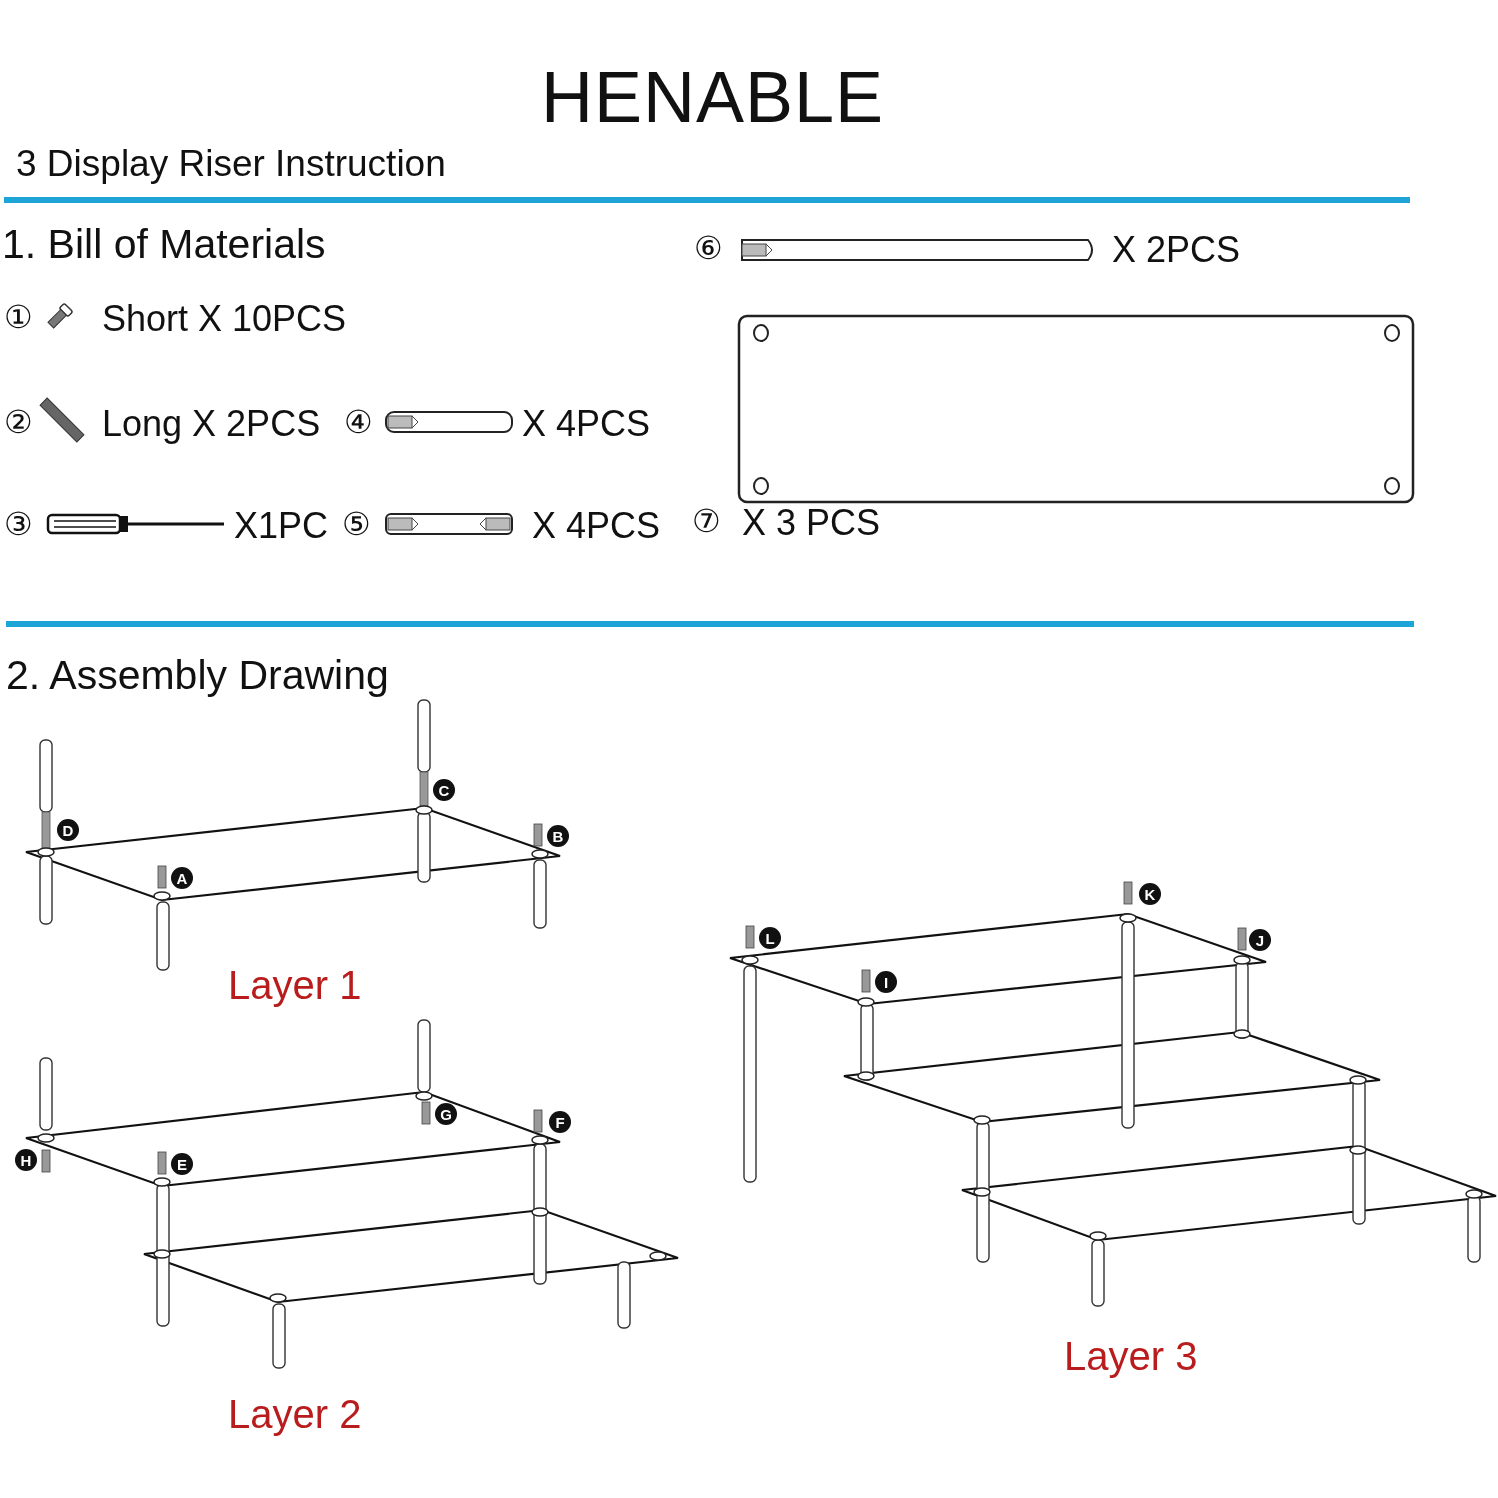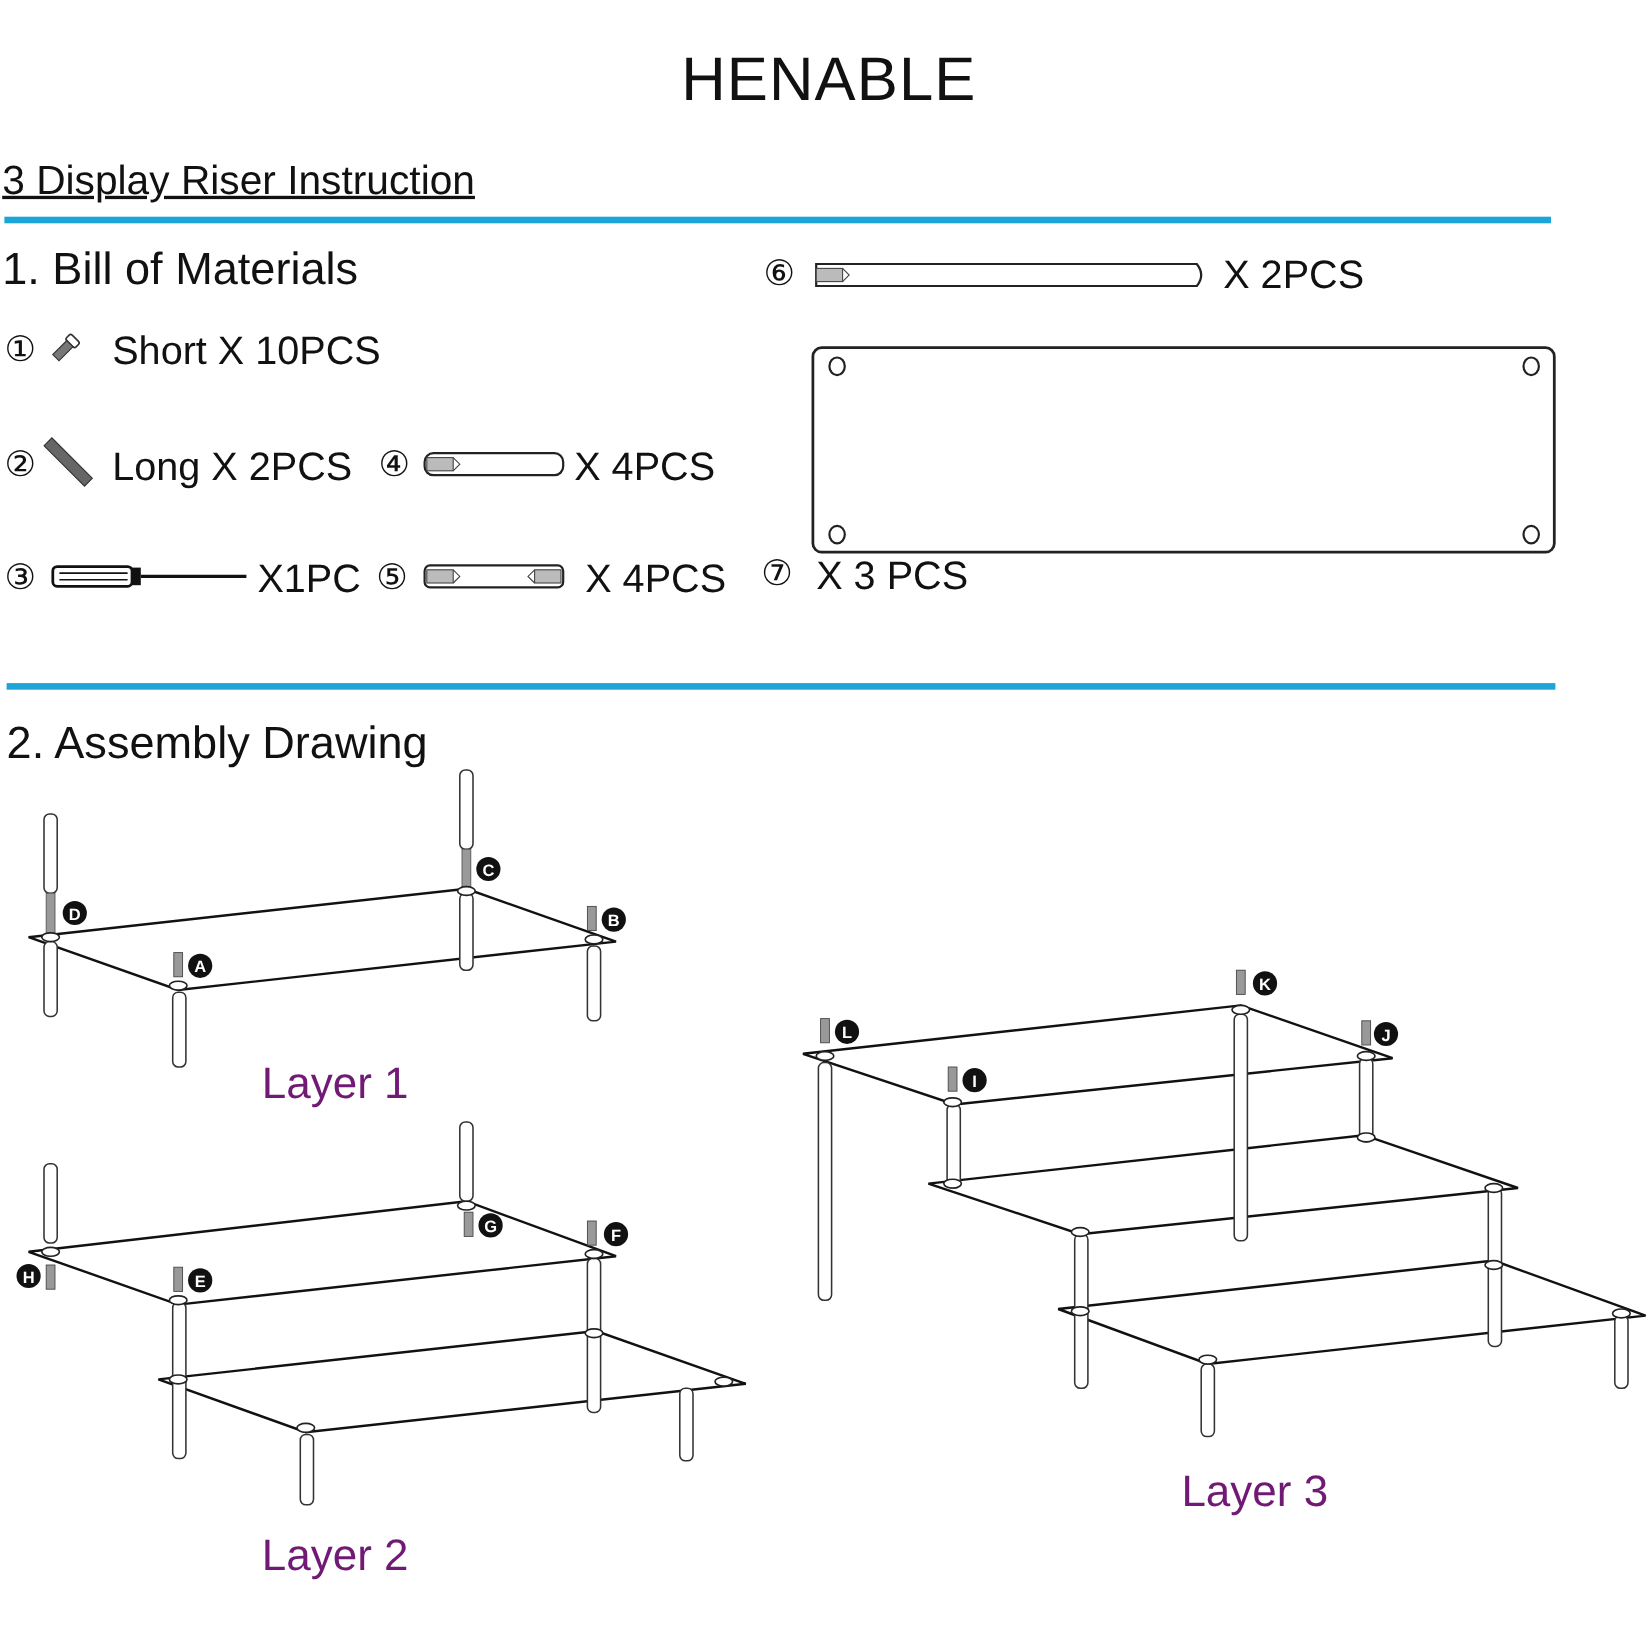--- a/index.html
+++ b/index.html
@@ -1,25 +1,25 @@
 <!DOCTYPE html>
 <html><head>
 <meta charset="utf-8">
 <style>
   html, body { margin:0; padding:0; background:#ffffff; }
   body { width:1498px; height:1498px; position:relative; overflow:hidden;
          font-family:"Liberation Sans", sans-serif; color:#111; }
   .abs { position:absolute; }
-  .brand { left:0; width:1425px; top:39px; text-align:center; font-size:56px; letter-spacing:1px;padding-left:41px; }
-  .subtitle { left:2px; top:143px; font-size:37px;text-decoration:underline; }
+  .brand { left:0; width:1425px; top:56px; text-align:center; font-size:72px; letter-spacing:1px; }
+  .subtitle { left:16px; top:143px; font-size:37px; }
   .rule { height:6px; background:#1ea5d8; }
   .section { font-size:41px; }
   .bom-text { font-size:36px; white-space:nowrap; }
   .num { font-family:"DejaVu Serif", serif; font-size:32px; }
-  .layer-label { font-size:40px; color:#701a75;margin-left:10px; }
+  .layer-label { font-size:40px; color:#b91c1c; }
   svg { position:absolute; overflow:visible; }
 </style>
 </head>
 <body>
 
 <div class="abs brand">HENABLE</div>
 <div class="abs subtitle">3 Display Riser Instruction</div>
 <div class="abs rule" style="left:4px; top:197px; width:1406px;"></div>
 
 <div class="abs section" style="left:2px; top:221px;">1. Bill of Materials</div>

